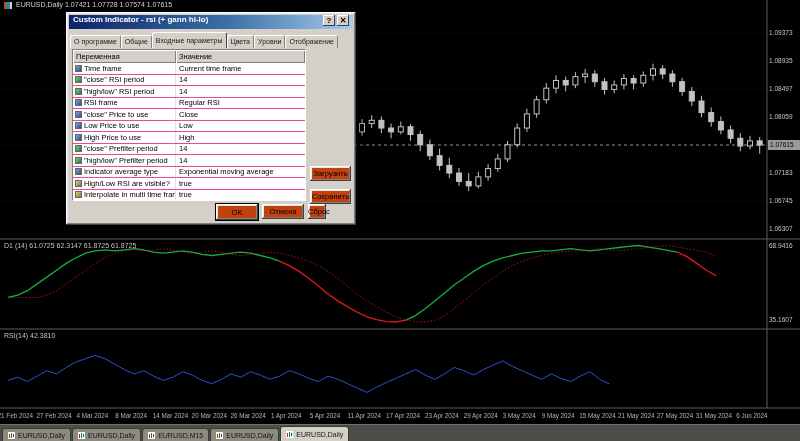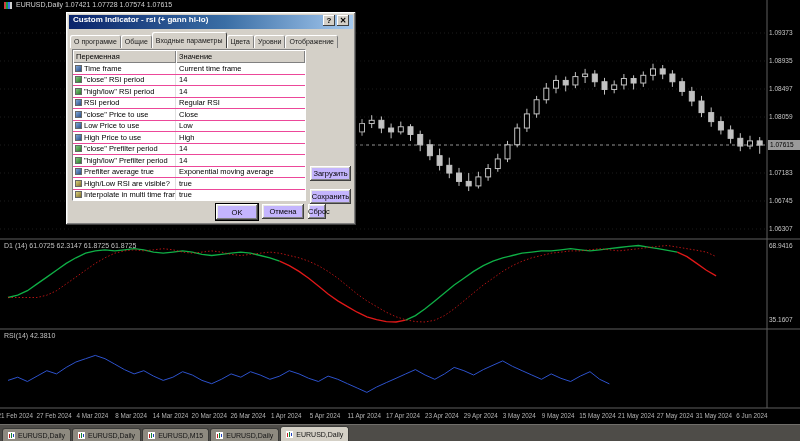--- a/index.html
+++ b/index.html
@@ -62,21 +62,21 @@
   .th-val { flex:1;text-align:right; }
   .trow { display:flex; height:11.5px; align-items:center; border-bottom:1px solid #ec4899; font-size:7.5px; }
   .tcell-name { width:103px; height:100%; display:flex; align-items:center; gap:2px; padding-left:2px;
     border-right:1px solid #e0e0e0; overflow:hidden; white-space:nowrap; }
   .tcell-val { flex:1; padding-left:3px; overflow:hidden; white-space:nowrap; }
   .picon { width:7px; height:7px; flex:none; border:1px solid #666; }
   .picon.numeric { background:linear-gradient(135deg,#7ec97e,#2c7a2c); }
   .picon.enum { background:linear-gradient(135deg,#7ea6d8,#2c4f86); }
   .picon.timeframe { background:linear-gradient(135deg,#7ea6d8,#2c4f86); }
   .picon.bool { background:linear-gradient(135deg,#d8d07e,#86742c); }
-  .w95btn { position:absolute; background:#c4b5fd; border:none; font-family:inherit; font-size:7.5px; color:#000;
+  .w95btn { position:absolute; background:#c2410c; border:none; font-family:inherit; font-size:7.5px; color:#000;
     box-shadow: inset -1px -1px 0 #404040, inset 1px 1px 0 #fff, inset -2px -2px 0 #808080, inset 2px 2px 0 #e8e8e4; }
   #btn-load { left:244px; top:154px; width:41px; height:15px; }
   #btn-save { left:244px; top:177px; width:41px; height:15px; }
   #btn-ok { left:150px; top:192px; width:42px; height:16px; outline:1px solid #000; }
   #btn-cancel { left:196px; top:192px; width:42px; height:15px; }
   #btn-reset { left:242px; top:192px; width:18px; height:15px; }
 </style>
 </head>
 <body>
 
@@ -314,21 +314,21 @@
           <div class="trow">
             <div class="tcell-name">
               <span class="picon numeric"></span>
               <span>"high/low" RSI period</span>
             </div>
             <div class="tcell-val">14</div>
           </div>
           <div class="trow">
             <div class="tcell-name">
               <span class="picon enum"></span>
-              <span>RSI period</span>
+              <span>RSI frame</span>
             </div>
             <div class="tcell-val">Regular RSI</div>
           </div>
           <div class="trow">
             <div class="tcell-name">
               <span class="picon enum"></span>
               <span>"close" Price to use</span>
             </div>
             <div class="tcell-val">Close</div>
           </div>
@@ -356,21 +356,21 @@
           <div class="trow">
             <div class="tcell-name">
               <span class="picon numeric"></span>
               <span>"high/low" Prefilter period</span>
             </div>
             <div class="tcell-val">14</div>
           </div>
           <div class="trow">
             <div class="tcell-name">
               <span class="picon enum"></span>
-              <span>Prefilter average true</span>
+              <span>Indicator average type</span>
             </div>
             <div class="tcell-val">Exponential moving average</div>
           </div>
           <div class="trow">
             <div class="tcell-name">
               <span class="picon bool"></span>
               <span>High/Low RSI  are visible?</span>
             </div>
             <div class="tcell-val">true</div>
           </div>

